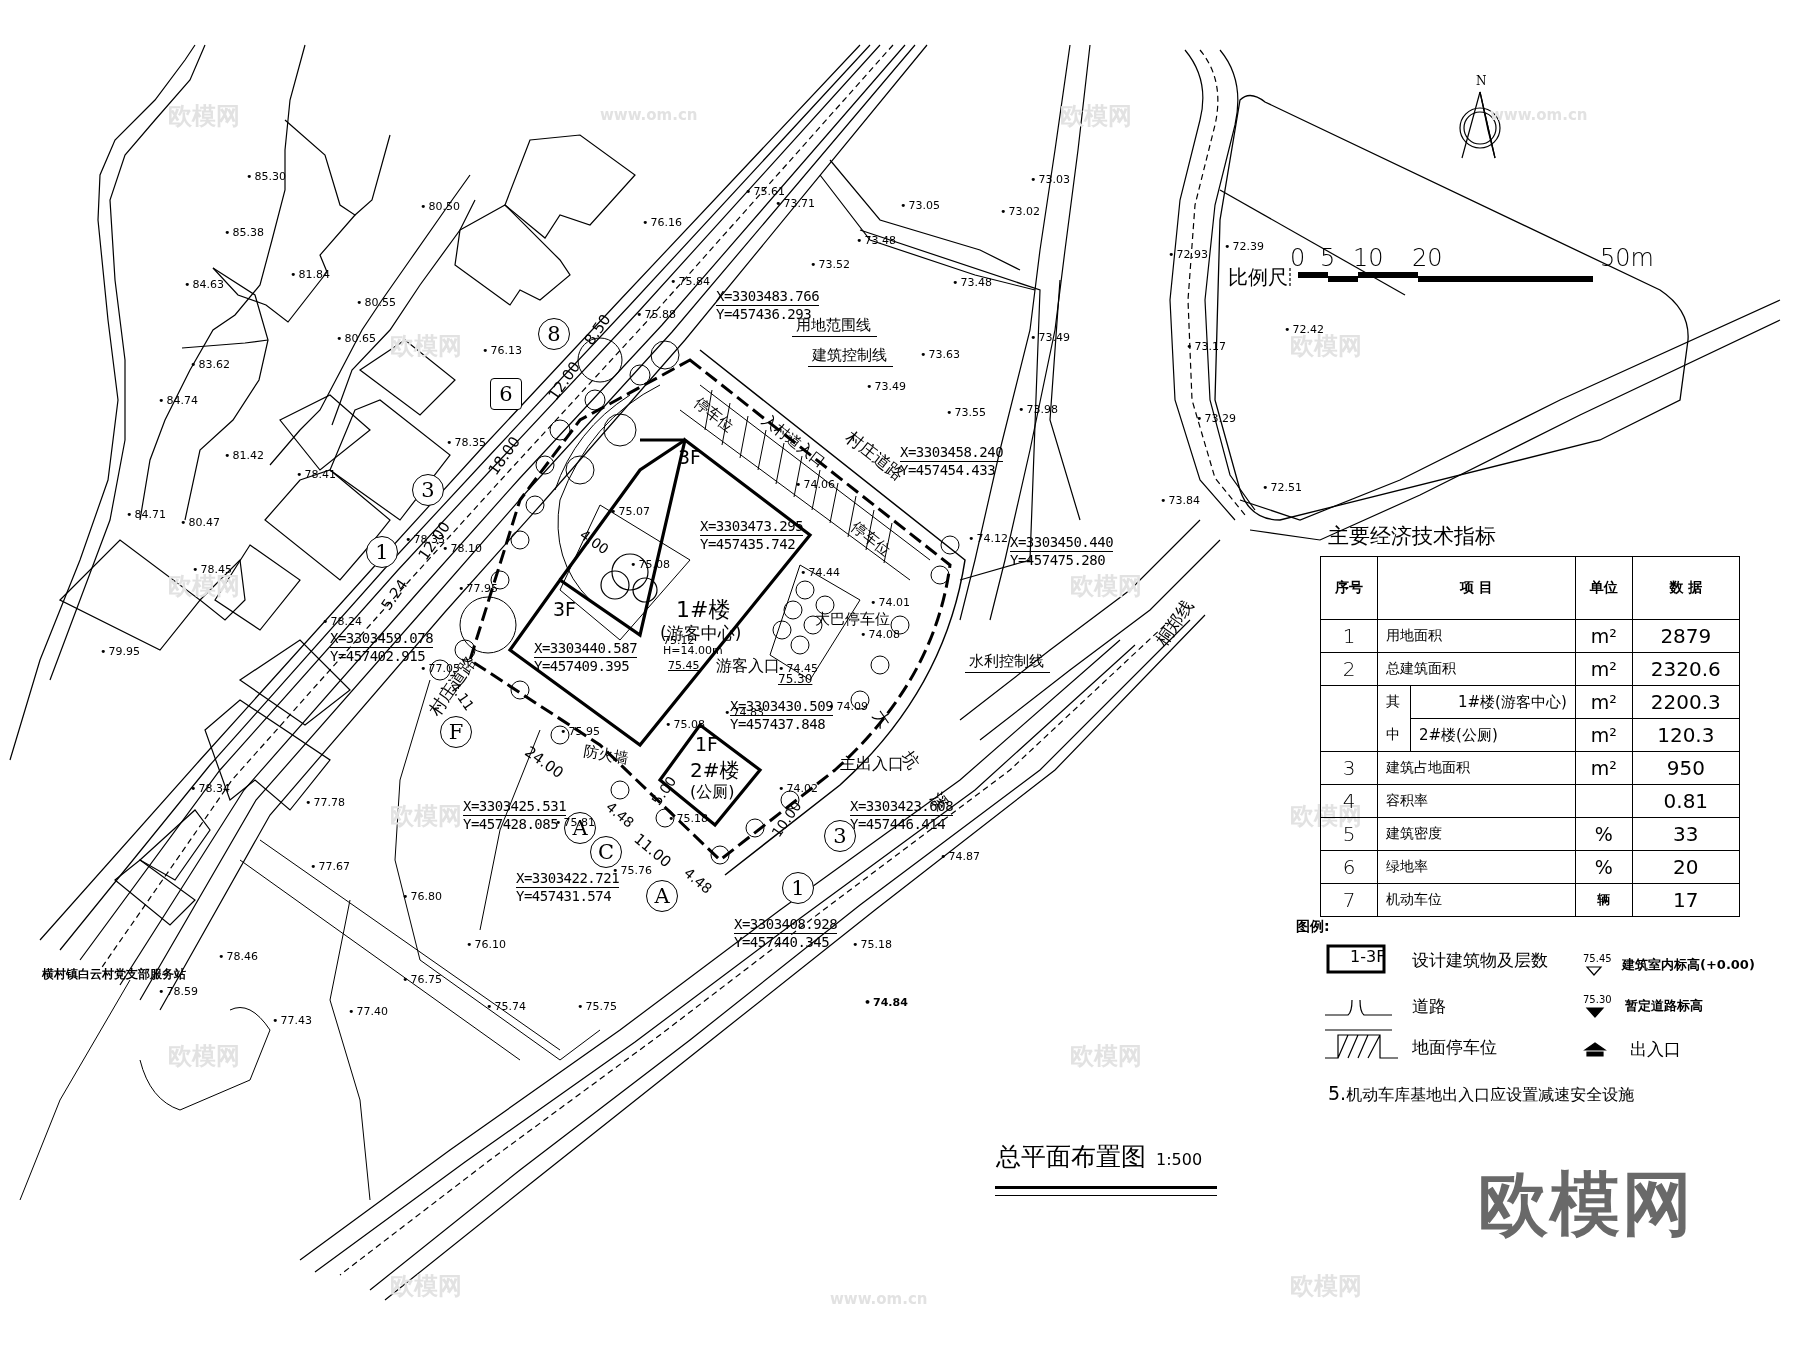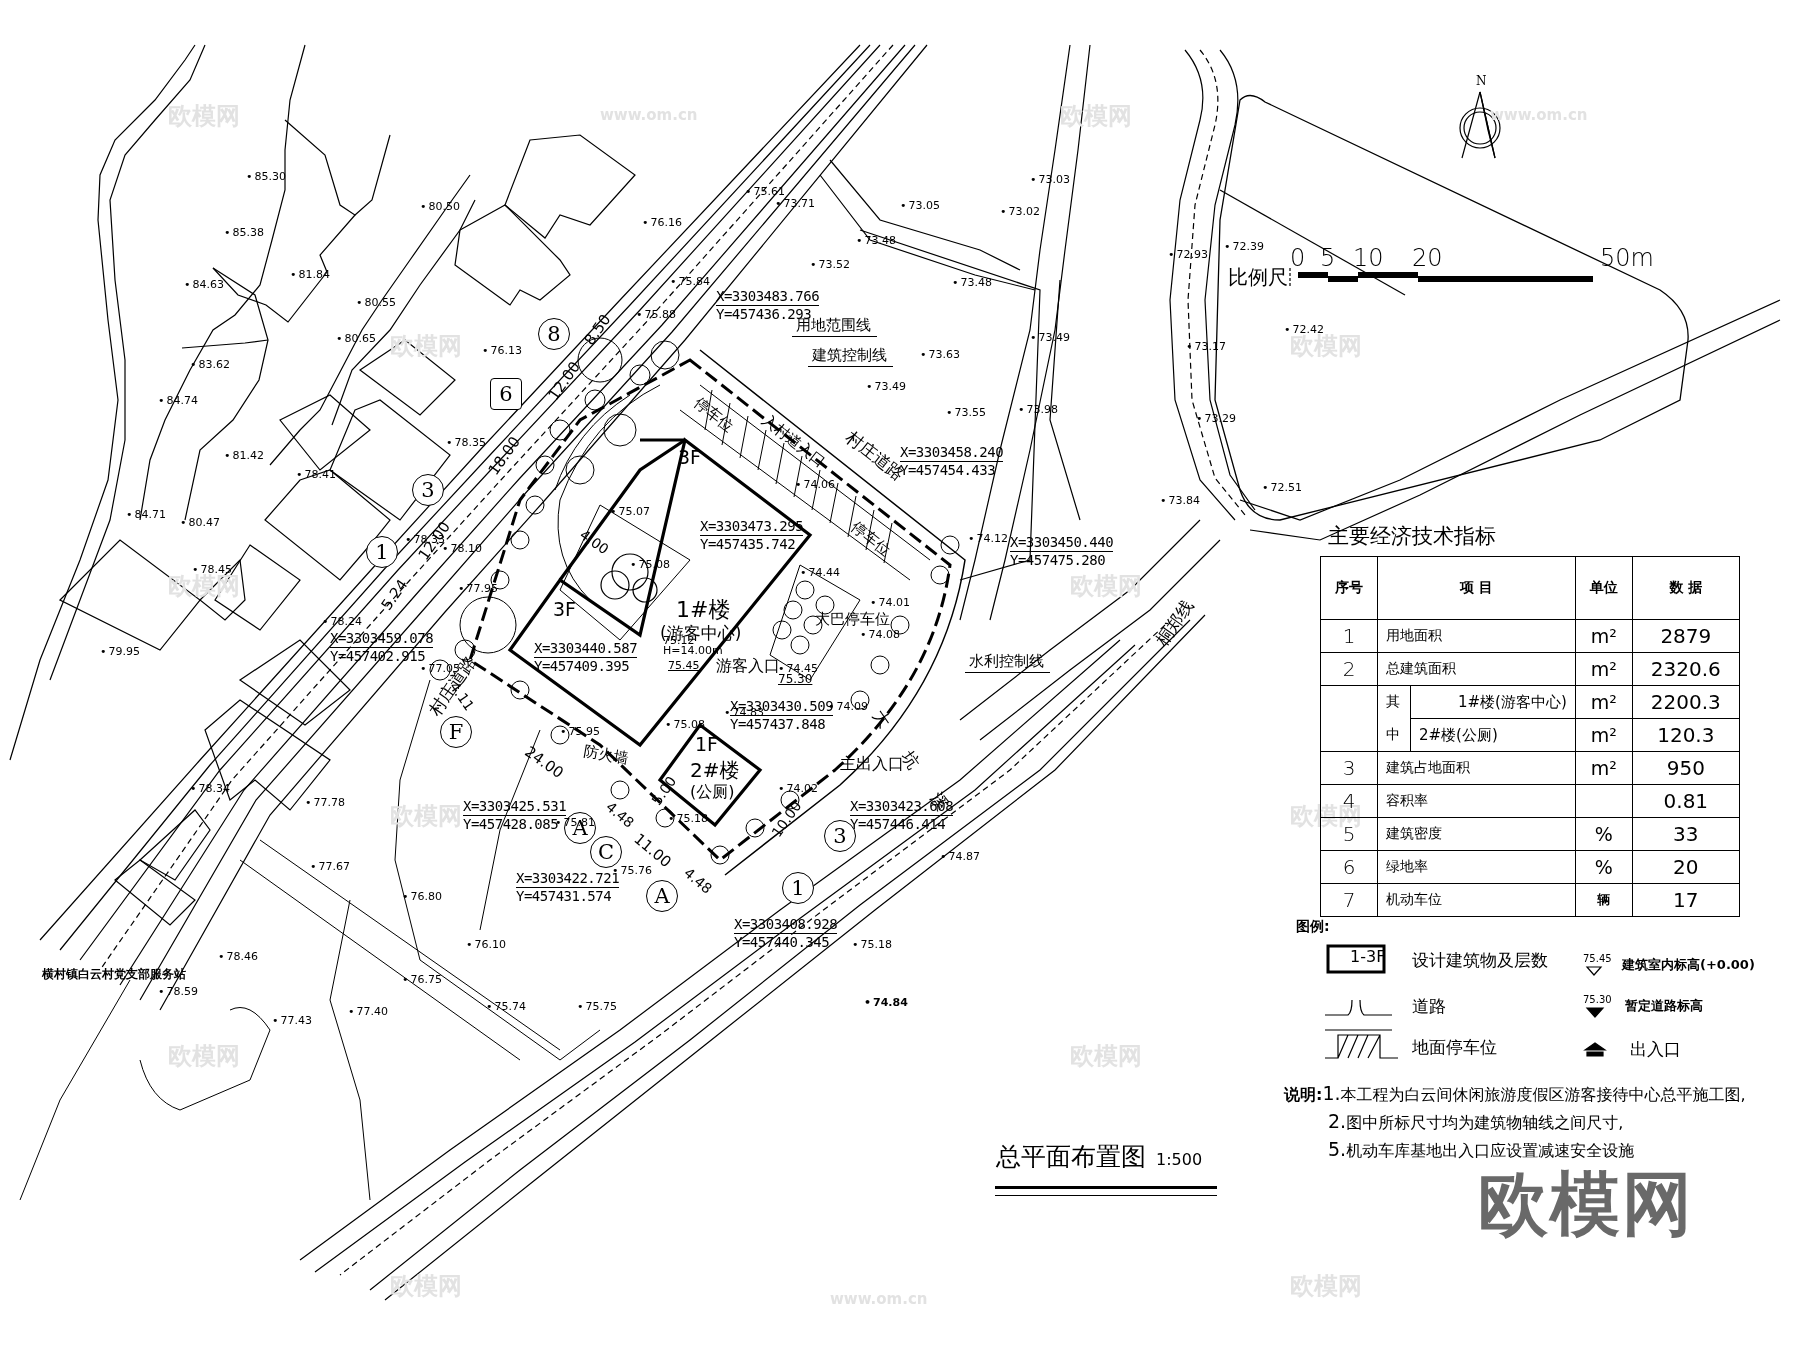--- a/index.html
+++ b/index.html
@@ -492,21 +492,19 @@
 <div class="leg" style="left:1412px;top:949px;">设计建筑物及层数</div>
 <div class="leg" style="left:1412px;top:995px;">道路</div>
 <div class="leg" style="left:1412px;top:1036px;">地面停车位</div>
 <div class="lbl" style="left:1583px;top:953px;font-size:10px;">75.45</div>
 <div class="leg-s" style="left:1622px;top:956px;">建筑室内标高(+0.00)</div>
 <div class="lbl" style="left:1583px;top:994px;font-size:10px;">75.30</div>
 <div class="leg-s" style="left:1625px;top:997px;">暂定道路标高</div>
 <div class="leg" style="left:1630px;top:1038px;">出入口</div>
 
 <div id="notes">
-  <div class="note"><b>说明:</b><span class="n">1.</span><span>本工程为白云间休闲旅游度假区游客接待中心总平施工图,</span></div>
-  <div class="note" style="padding-left:44px;"><span class="n">2.</span><span>图中所标尺寸均为建筑物轴线之间尺寸,</span></div>
   <div class="note" style="padding-left:44px;"><span class="n">5.</span><span>机动车库基地出入口应设置减速安全设施</span></div>
 </div>
 
 <div id="plan-title"><span>总平面布置图</span><span class="scale">1:500</span></div>
 <div id="plan-title-underline"></div>
 
 <div id="big-watermark">欧模网</div>
 
 </body></html>

